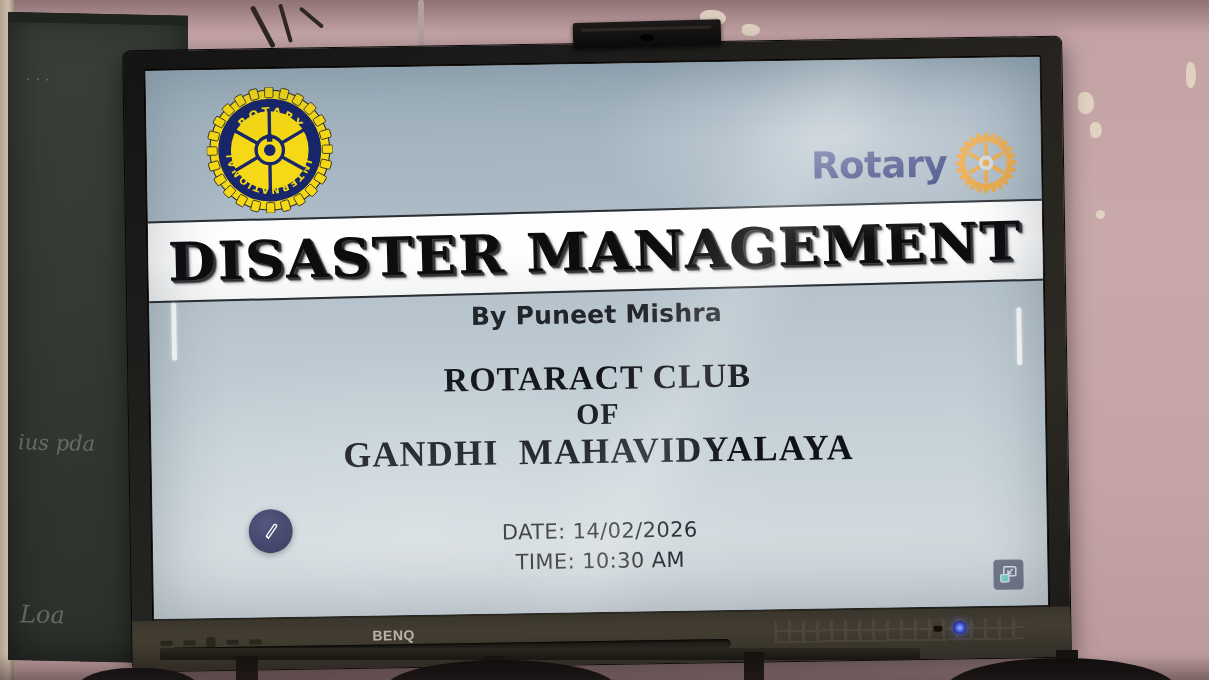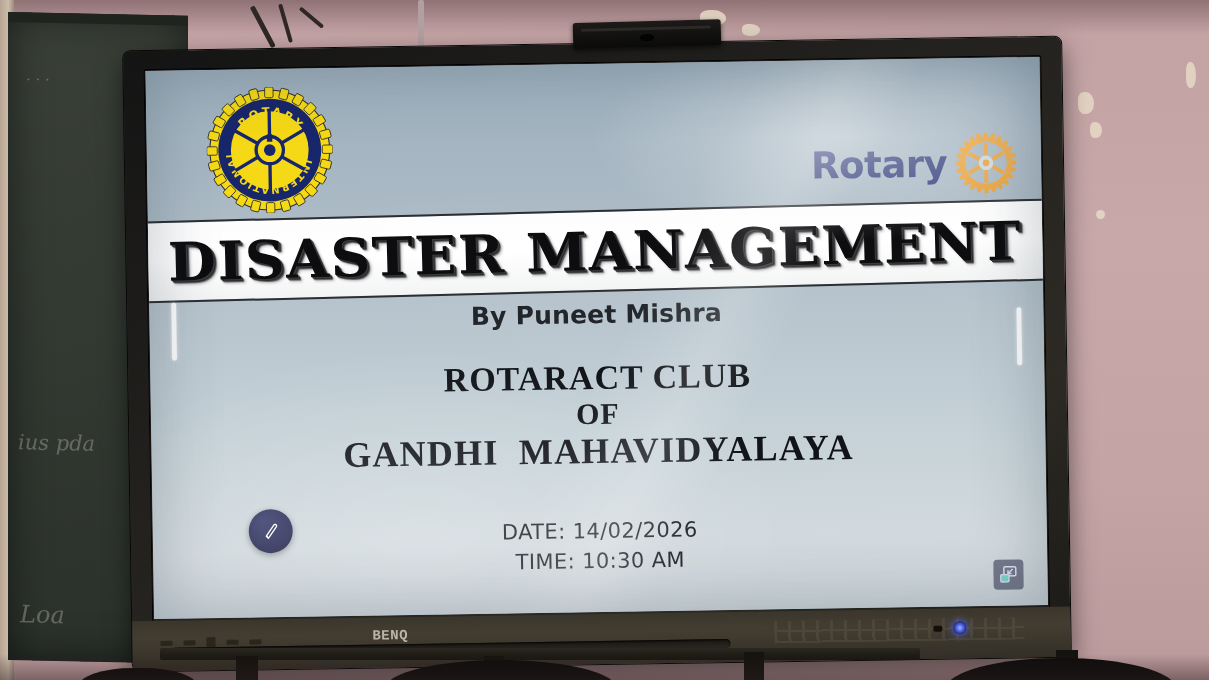--- a/index.html
+++ b/index.html
@@ -301,21 +301,21 @@
     position: absolute;
     left: 38px; bottom: 14px;
     width: 560px; height: 9px;
     border-radius: 5px;
     background: linear-gradient(180deg, #1a1813, #2a2720);
     box-shadow: inset 0 1px 2px rgba(0,0,0,.9);
   }
   .benq-logo {
     position: absolute;
     left: 240px; bottom: 24px;
-    font-family: Liberation Mono, monospace;
+    font-family: Liberation Sans, sans-serif;
     font-size: 14px;
     font-weight: 700;
     letter-spacing: .5px;
     color: #b9b4aa;
     text-transform: lowercase;
   }
   .benq-logo span { text-transform: uppercase; }
   .vent-grid {
     position: absolute;
     right: 46px; bottom: 18px;

